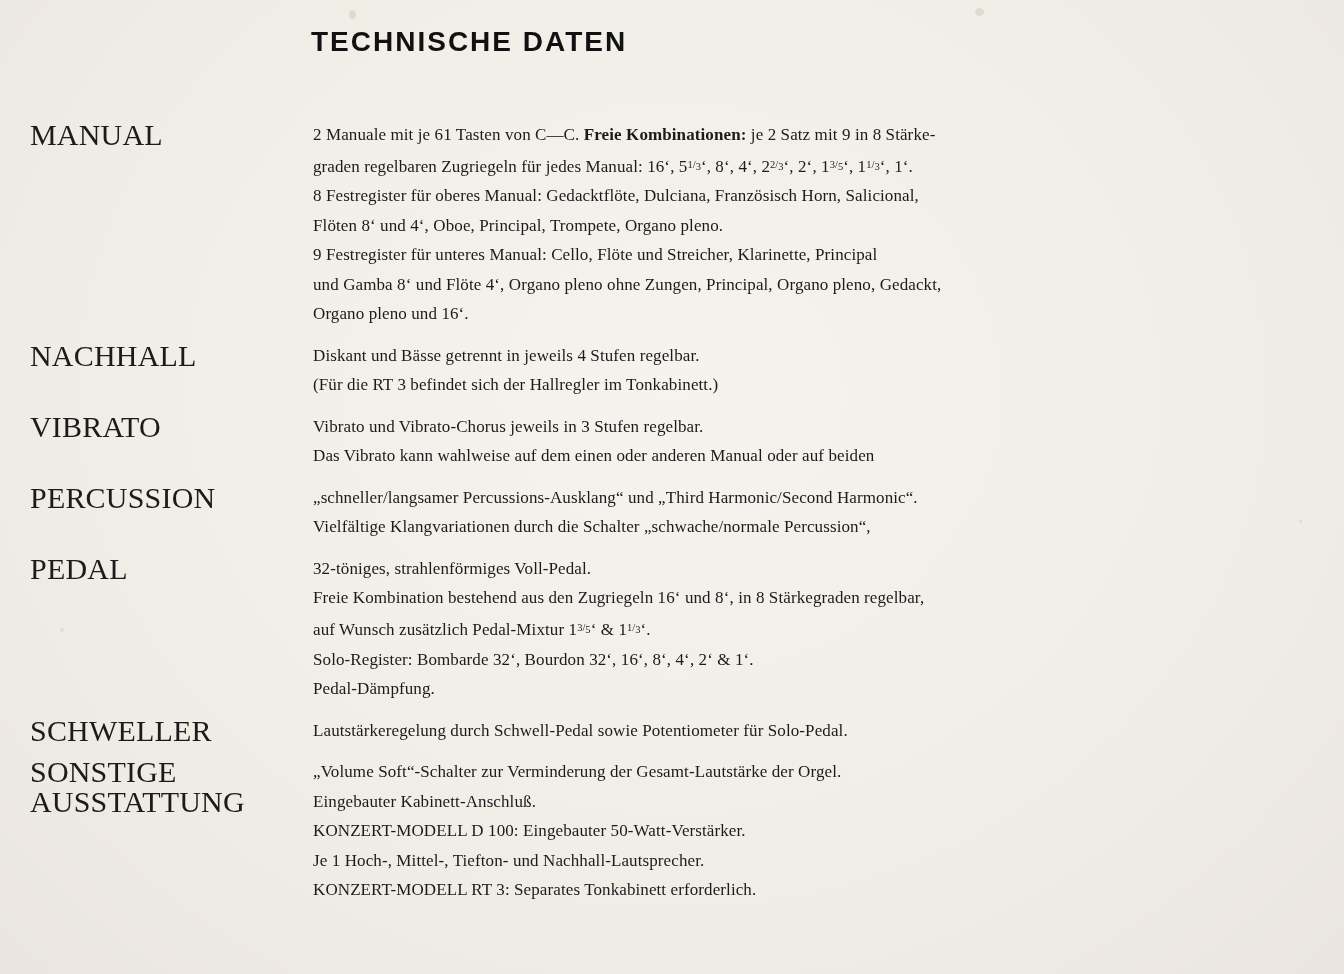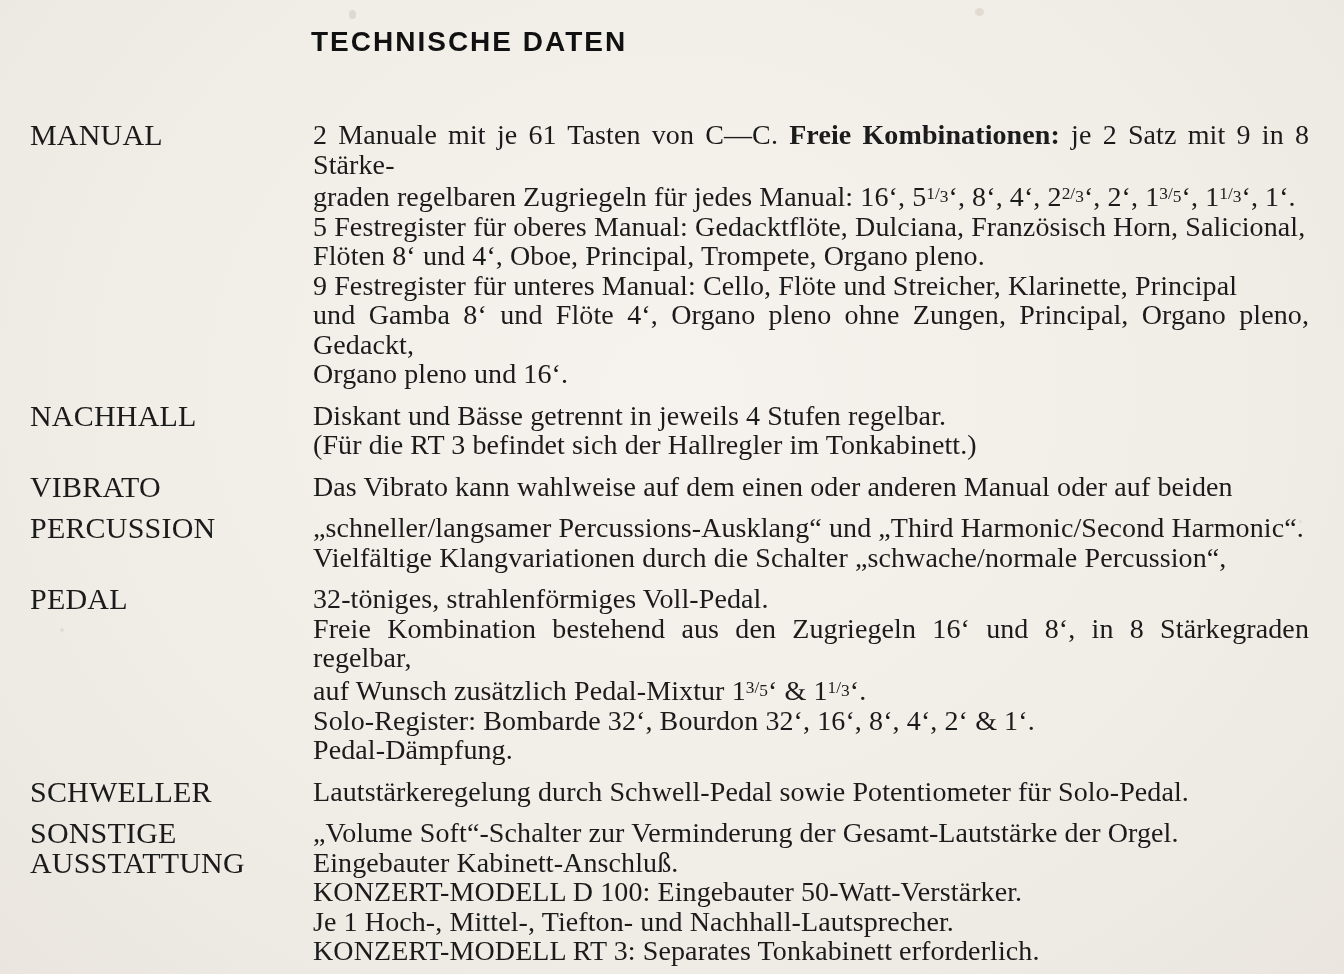--- a/index.html
+++ b/index.html
@@ -71,21 +71,21 @@
     font-size: 30px;
     line-height: 29.5px;
     letter-spacing: .2px;
     color: #1b1b1b;
     white-space: pre-line;
   }
 
   .row-body {
     margin-left: 313px;
     width: 996px;
-    font-size: 28px;
+    font-size: 17px;
     line-height: 29.5px;
     color: #1b1b1b;
   }
 
   .line {
     display: block;
     text-align: justify;
     text-align-last: left;
     letter-spacing: .1px;
   }
@@ -118,37 +118,38 @@
 <div class="content">
 
   <div class="page-title">TECHNISCHE DATEN</div>
 
   <div class="rows">
       <div class="row">
         <div class="row-label">MANUAL</div>
         <div class="row-body">
           <span class="line">2 Manuale mit je 61 Tasten von C—C. <b>Freie Kombinationen:</b> je 2 Satz mit 9 in 8 Stärke-</span>
           <span class="line">graden regelbaren Zugriegeln für jedes Manual: 16‘, 5<span class="frac">1/<span class="den">3</span></span>‘, 8‘, 4‘, 2<span class="frac">2/<span class="den">3</span></span>‘, 2‘, 1<span class="frac">3/<span class="den">5</span></span>‘, 1<span class="frac">1/<span class="den">3</span></span>‘, 1‘.</span>
-          <span class="line">5 Festregister für oberes Manual: Gedacktflöte, Dulciana, Französisch Horn, Salicional,</span>
+          <span class="line">8 Festregister für oberes Manual: Gedacktflöte, Dulciana, Französisch Horn, Salicional,</span>
           <span class="line">Flöten 8‘ und 4‘, Oboe, Principal, Trompete, Organo pleno.</span>
           <span class="line">9 Festregister für unteres Manual: Cello, Flöte und Streicher, Klarinette, Principal</span>
           <span class="line">und Gamba 8‘ und Flöte 4‘, Organo pleno ohne Zungen, Principal, Organo pleno, Gedackt,</span>
           <span class="line nojust">Organo pleno und 16‘.</span>
         </div>
       </div>
       <div class="row">
         <div class="row-label">NACHHALL</div>
         <div class="row-body">
           <span class="line">Diskant und Bässe getrennt in jeweils 4 Stufen regelbar.</span>
           <span class="line nojust">(Für die RT 3 befindet sich der Hallregler im Tonkabinett.)</span>
         </div>
       </div>
       <div class="row">
         <div class="row-label">VIBRATO</div>
         <div class="row-body">
+          <span class="line">Vibrato und Vibrato-Chorus jeweils in 3 Stufen regelbar.</span>
           <span class="line">Das Vibrato kann wahlweise auf dem einen oder anderen Manual oder auf beiden</span>
         </div>
       </div>
       <div class="row">
         <div class="row-label">PERCUSSION</div>
         <div class="row-body">
           <span class="line nojust">„schneller/langsamer Percussions-Ausklang“ und „Third Harmonic/Second Harmonic“.</span>
           <span class="line">Vielfältige Klangvariationen durch die Schalter „schwache/normale Percussion“,</span>
         </div>
       </div>

